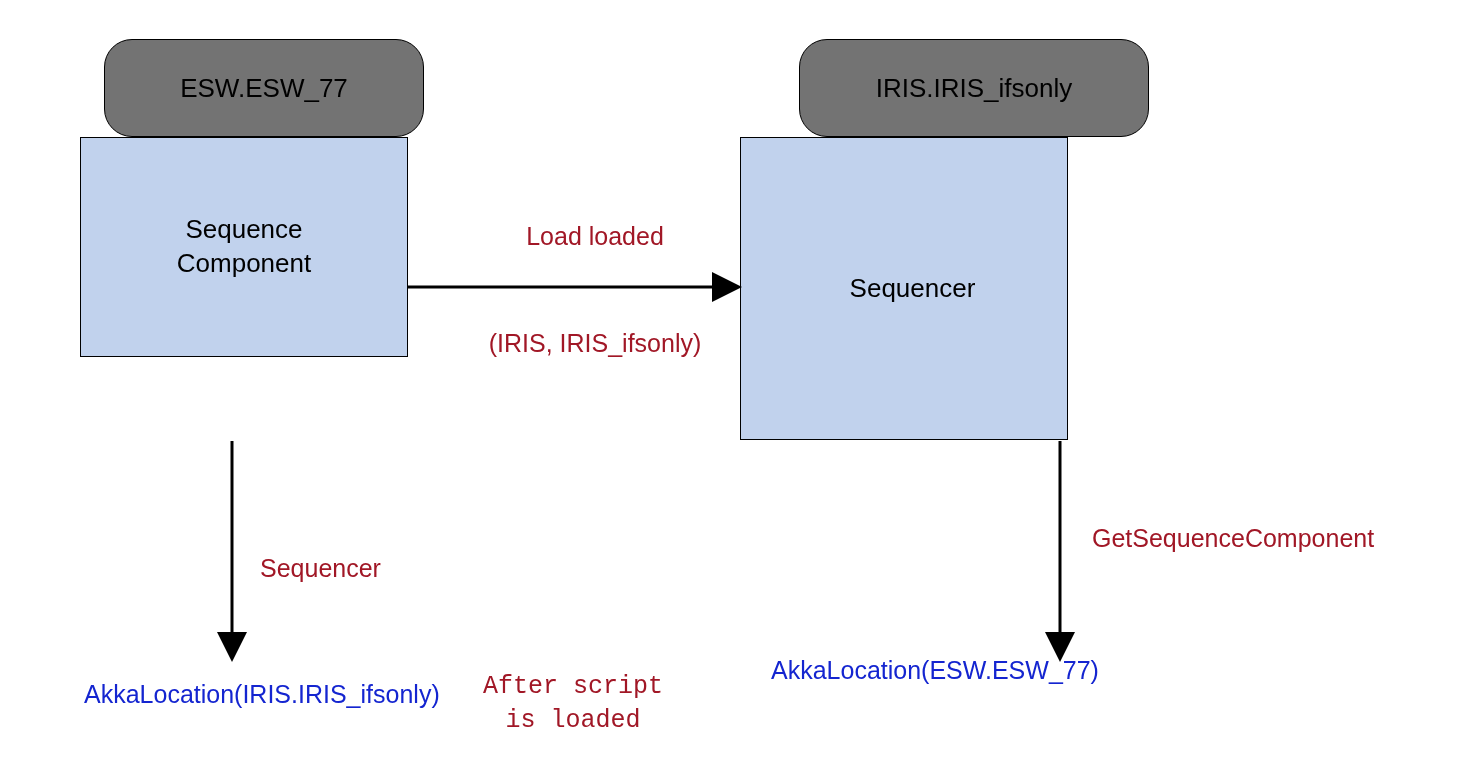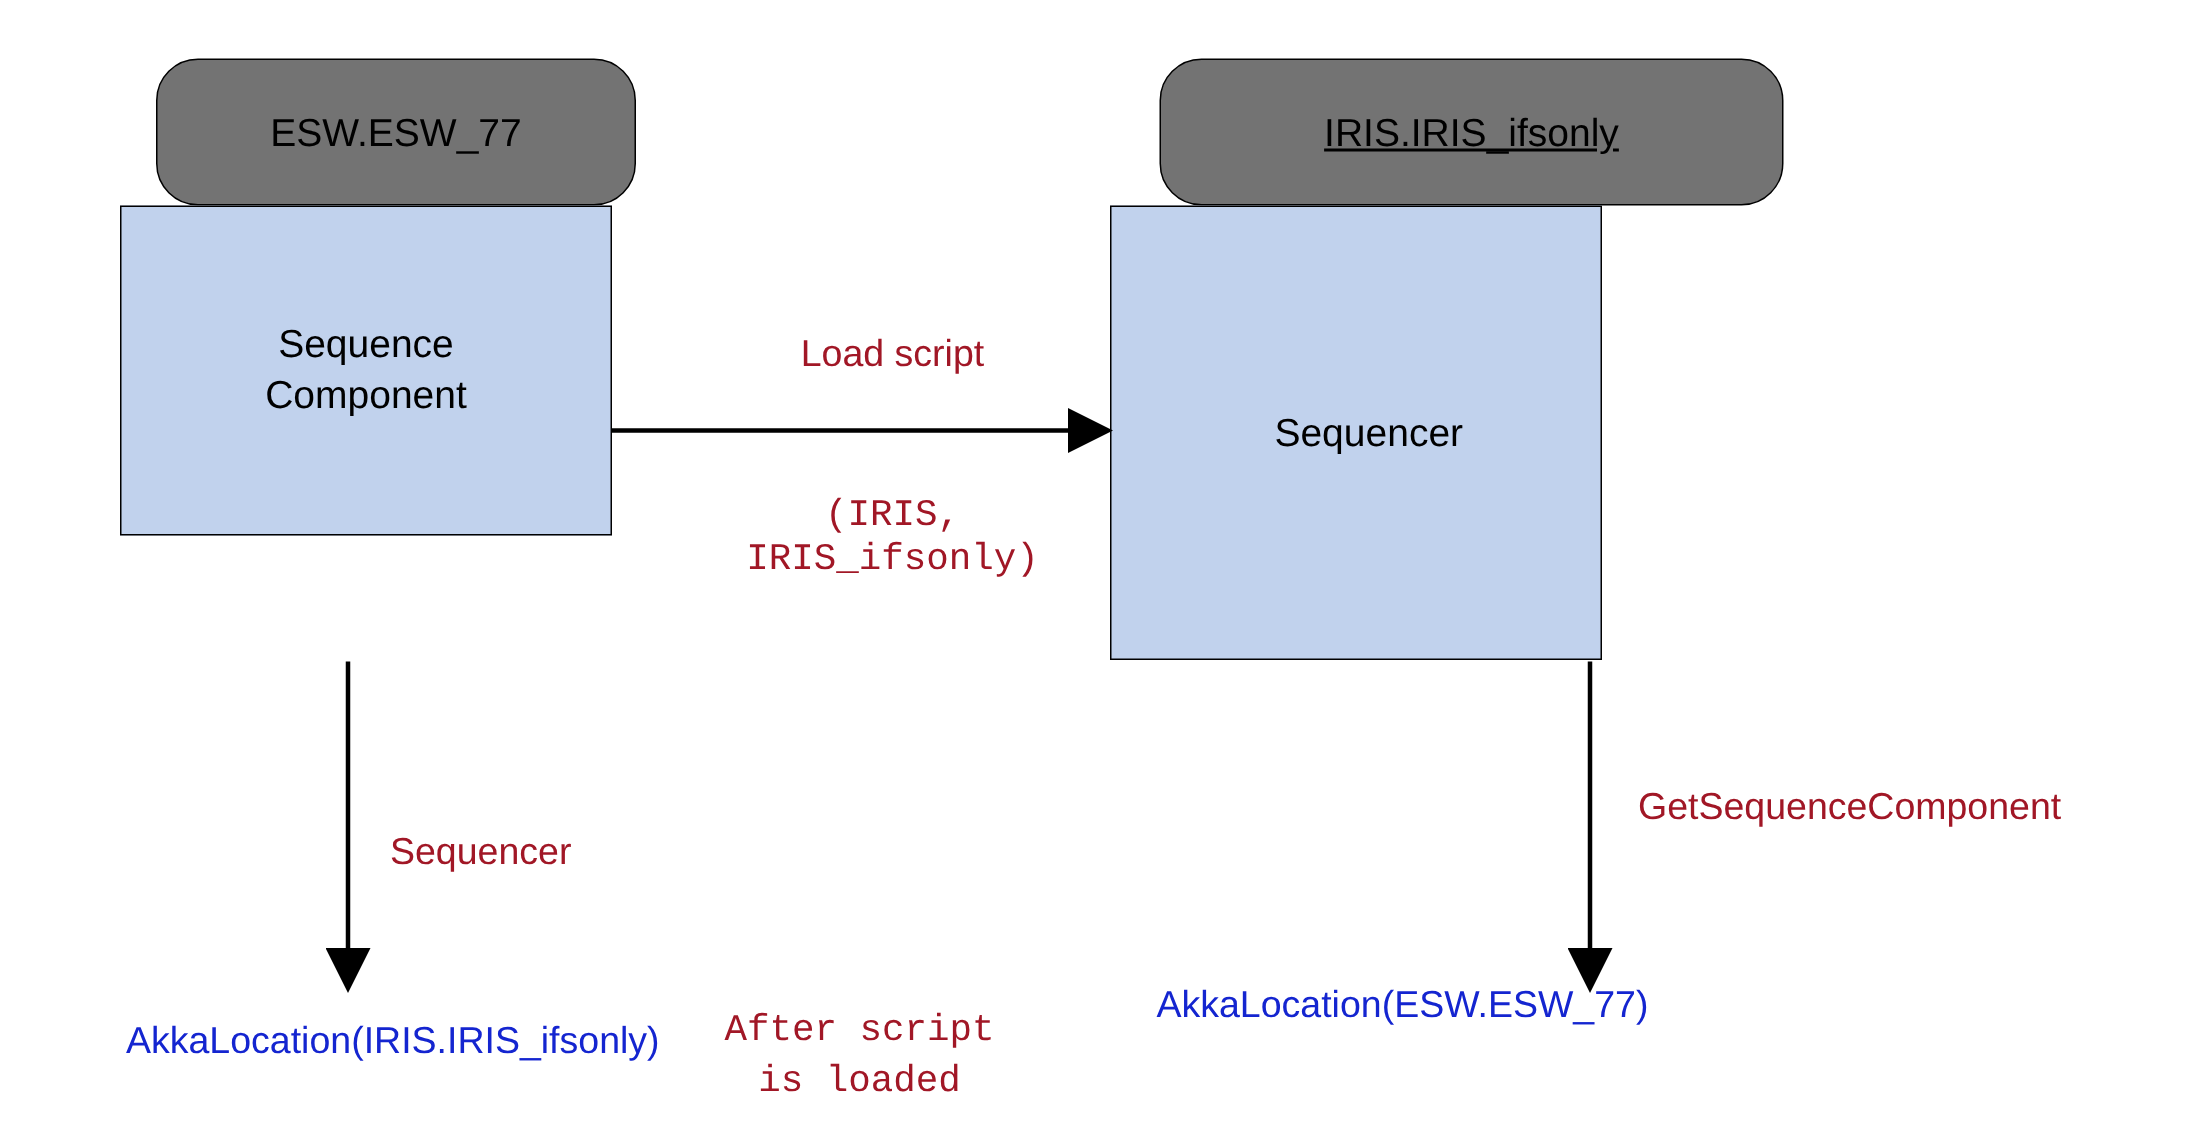--- a/index.html
+++ b/index.html
@@ -66,31 +66,31 @@
 
   <div class="header-pill" style="left:104px; top:39px; width:320px; height:98px;">
     <span>ESW.ESW_77</span>
   </div>
 
   <div class="box" style="left:80px; top:137px; width:328px; height:220px; white-space:pre-line;">
     <span>Sequence
 Component</span>
   </div>
 
-  <div class="header-pill" style="left:773px; top:39px; width:416px; height:98px;text-decoration:underline;">
+  <div class="header-pill" style="left:799px; top:39px; width:350px; height:98px;">
     <span>IRIS.IRIS_ifsonly</span>
   </div>
 
   <div class="box" style="left:740px; top:137px; width:328px; height:303px;padding-left:17px;">
     <span>Sequencer</span>
   </div>
 
-  <div class="label-red" style="left:495px; top:222px; width:200px;">Load script</div>
+  <div class="label-red" style="left:495px; top:222px; width:200px;">Load loaded</div>
 
-  <div class="label-red" style="left:475px; top:329px; width:240px;font-family:Liberation Mono, monospace;">(IRIS, IRIS_ifsonly)</div>
+  <div class="label-red" style="left:475px; top:329px; width:240px;">(IRIS, IRIS_ifsonly)</div>
 
   <div class="label-red" style="left:260px; top:554px;">Sequencer</div>
 
   <div class="label-red" style="left:1092px; top:524px;">GetSequenceComponent</div>
 
   <div class="label-blue" style="left:48px; top:680px;">AkkaLocation(IRIS.IRIS_ifsonly)</div>
 
   <div class="label-blue" style="left:735px; top:656px;">AkkaLocation(ESW.ESW_77)</div>
 
   <div class="label-red" style="left:468px; top:670px; width:210px; white-space:pre-line; line-height:1.35;font-family:Liberation Mono, monospace;">After  script

